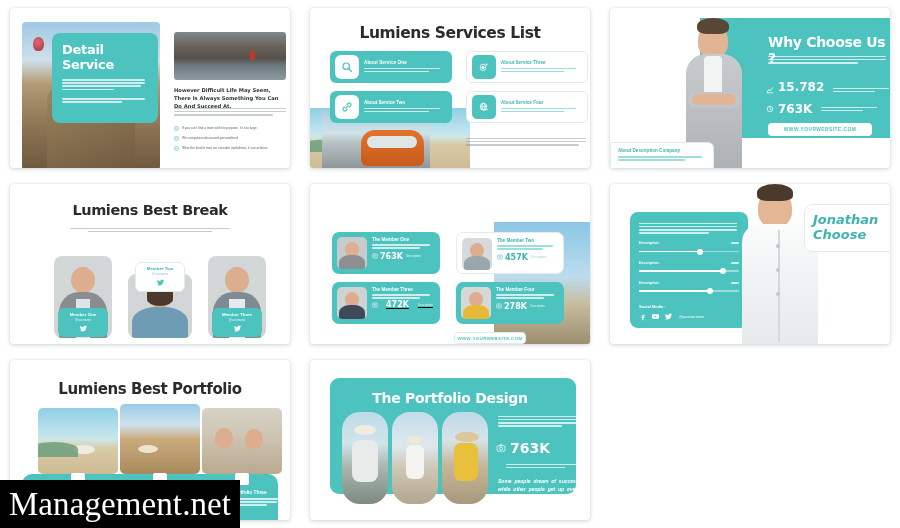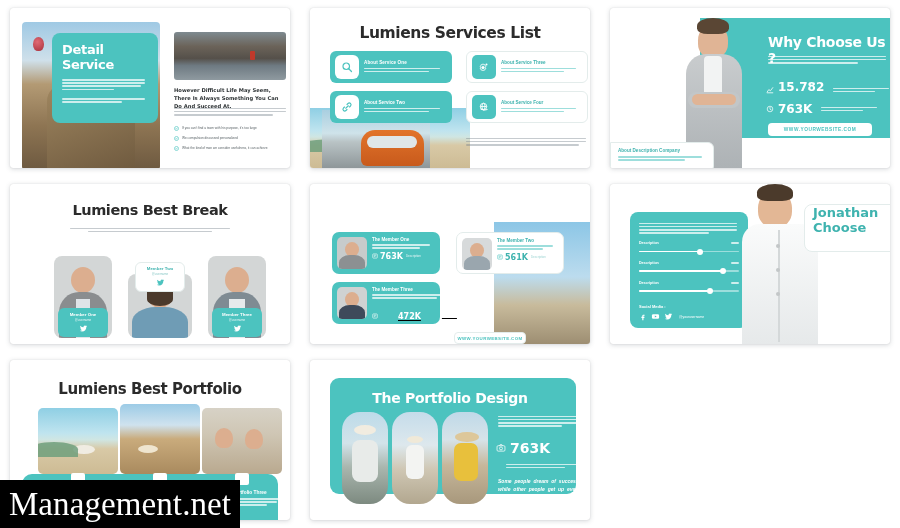--- a/index.html
+++ b/index.html
@@ -402,48 +402,69 @@
           <div style="color:#3fb3af;font-size:4.6px;font-weight:700;">The Member Two</div>
           <div class="line t" style="width:92%;margin-top:2px;"></div>
             <div class="line t" style="width:76%;"></div>
           <div style="display:flex;align-items:center;gap:2px;margin-top:3px;">
             <span class="ic">
               <svg width="6" height="6" viewBox="0 0 16 16" fill="none" stroke="#4cc3bf" stroke-width="1.6">
                   <rect x="2" y="2.5" width="12" height="11" rx="1.6"></rect>
                   <path d="M5 6h6M5 9h4"></path>
                 </svg>
             </span>
-            <span style="color:#3fb3af;font-size:8px;font-weight:700;font-family:'DejaVu Sans',sans-serif;">561K</span>
+            <span style="color:#3fb3af;font-size:8px;font-weight:700;font-family:'DejaVu Sans',sans-serif;">457K</span>
             <span style="color:#9fd5d3;font-size:3px;margin-left:1px;">Description</span>
           </div>
         </div>
       </div>
 
       <div style="position:absolute;left:22px;top:98px;width:108px;height:42px;background:#4cc3bf;border-radius:7px;display:flex;padding:5px;">
         <div class="avatar" style="width:30px;height:32px;border-radius:5px;flex:none;background:#cfd2d2;">
           <div class="head" style="top:16%;width:14px;height:15px;"></div>
           <div class="body" style="top:56%;width:26px;height:18px;background:#3e4a5a;"></div>
         </div>
         <div style="margin-left:5px;flex:1;">
           <div style="color:#fff;font-size:4.6px;font-weight:700;">The Member Three</div>
           <div class="line" style="width:92%;margin-top:2px;"></div>
             <div class="line" style="width:76%;"></div>
-          <div style="display:flex;align-items:center;gap:20px;margin-top:13px;text-decoration:underline;">
+          <div style="display:flex;align-items:center;gap:8px;margin-top:1px;text-decoration:underline;">
             <span class="ic">
               <svg width="6" height="6" viewBox="0 0 16 16" fill="none" stroke="#fff" stroke-width="1.6">
                   <rect x="2" y="2.5" width="12" height="11" rx="1.6"></rect>
                   <path d="M5 6h6M5 9h4"></path>
                 </svg>
             </span>
             <span style="color:#fff;font-size:8px;font-weight:700;font-family:'DejaVu Sans',sans-serif;">472K</span>
             <span style="color:rgba(255,255,255,.85);font-size:3px;margin-left:1px;">Description</span>
           </div>
         </div>
       </div>
 
+      <div style="position:absolute;left:146px;top:98px;width:108px;height:42px;background:#4cc3bf;border-radius:7px;display:flex;padding:5px;">
+        <div class="avatar" style="width:30px;height:32px;border-radius:5px;flex:none;background:#d6d8d6;">
+          <div class="head" style="top:16%;width:14px;height:15px;"></div>
+          <div class="body" style="top:56%;width:26px;height:18px;background:#e6b936;"></div>
+        </div>
+        <div style="margin-left:5px;flex:1;">
+          <div style="color:#fff;font-size:4.6px;font-weight:700;">The Member Four</div>
+          <div class="line" style="width:92%;margin-top:2px;"></div>
+            <div class="line" style="width:76%;"></div>
+          <div style="display:flex;align-items:center;gap:2px;margin-top:3px;">
+            <span class="ic">
+              <svg width="6" height="6" viewBox="0 0 16 16" fill="none" stroke="#fff" stroke-width="1.6">
+                  <rect x="2" y="2.5" width="12" height="11" rx="1.6"></rect>
+                  <path d="M5 6h6M5 9h4"></path>
+                </svg>
+            </span>
+            <span style="color:#fff;font-size:8px;font-weight:700;font-family:'DejaVu Sans',sans-serif;">278K</span>
+            <span style="color:rgba(255,255,255,.85);font-size:3px;margin-left:1px;">Description</span>
+          </div>
+        </div>
+      </div>
 
       <div class="wcard" style="position:absolute;left:144px;top:148px;width:72px;height:12px;display:flex;align-items:center;justify-content:center;color:#4cc3bf;font-size:4.4px;font-weight:700;letter-spacing:.4px;border-radius:4px;">WWW.YOURWEBSITE.COM</div>
     </div>
   </div>
 
   <div class="cell">
     <div class="slide">
       <div style="position:absolute;left:20px;top:28px;width:118px;height:116px;background:#4cc3bf;border-radius:8px;padding:9px;">
         <div style="margin-bottom:6px;">
           <div class="line" style="width:98%;"></div>
@@ -513,21 +534,21 @@
       <div style="position:absolute;left:118px;bottom:0;width:110px;height:164px;">
         <div style="position:absolute;left:30px;top:10px;width:34px;height:38px;background:#e3b795;border-radius:48% 48% 44% 44%;"></div>
         <div style="position:absolute;left:29px;top:4px;width:36px;height:17px;background:#4b3a2b;border-radius:50% 50% 30% 30%;"></div>
         <div style="position:absolute;left:14px;top:44px;width:76px;height:120px;background:linear-gradient(to bottom,#fafbfb,#e6e9ea);border-radius:18px 18px 0 0;"></div>
         <div style="position:absolute;left:50px;top:50px;width:1.6px;height:112px;background:#d4d8d9;"></div>
         <div style="position:absolute;left:48px;top:64px;width:4px;height:4px;background:#c3c7c8;border-radius:50%;"></div>
         <div style="position:absolute;left:48px;top:88px;width:4px;height:4px;background:#c3c7c8;border-radius:50%;"></div>
         <div style="position:absolute;left:48px;top:112px;width:4px;height:4px;background:#c3c7c8;border-radius:50%;"></div>
       </div>
 
-      <div class="wcard" style="position:absolute;right:-4px;top:20px;width:90px;height:48px;border-radius:8px 0 0 8px;padding:1px 8px;">
+      <div class="wcard" style="position:absolute;right:-4px;top:20px;width:90px;height:48px;border-radius:8px 0 0 8px;padding:8px 8px;font-style:italic;">
         <div style="color:#3fb3af;font-size:13px;font-weight:700;font-family:'DejaVu Sans',sans-serif;line-height:1.15;">Jonathan</div>
         <div style="color:#3fb3af;font-size:13px;font-weight:700;font-family:'DejaVu Sans',sans-serif;line-height:1.15;">Choose</div>
       </div>
     </div>
   </div>
 
 
   <div class="cell">
     <div class="slide">
       <div class="title-dark" style="position:absolute;top:20px;left:0;right:0;font-size:15px;">Lumiens Best Portfolio</div>

